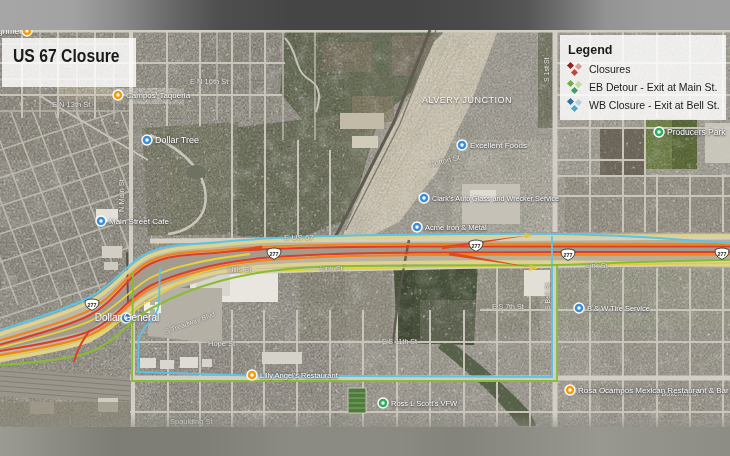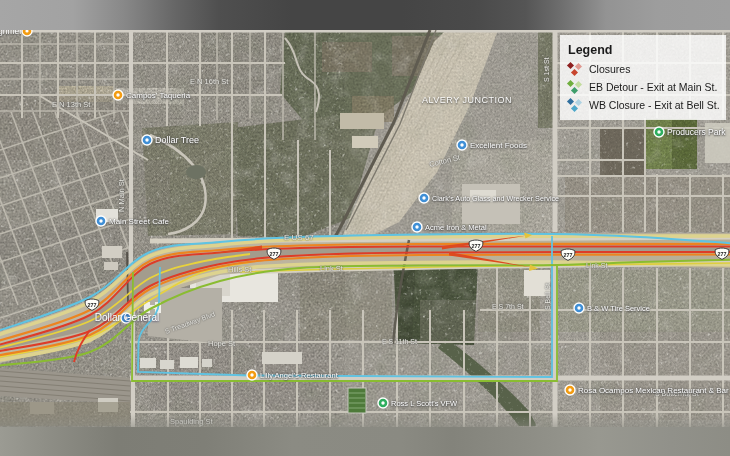--- a/index.html
+++ b/index.html
@@ -412,20 +412,23 @@
 </svg>
 
 <div style="position:absolute;left:0;top:414px;width:730px;height:13px;background:linear-gradient(to bottom,rgba(138,138,130,0),rgba(138,138,130,0.55));"></div>
 
 <div style="position:absolute;left:0;top:0;width:730px;height:30px;
 background:linear-gradient(to right,#a6a6a6 0%,#a2a2a2 10%,#888888 17%,#666666 24%,#4f4f4f 30%,#454545 40%,#454545 55%,#4a4a4a 65%,#555555 72%,#6f6f6f 77%,#939393 83%,#9d9d9d 90%,#9f9f9f 100%);"></div>
 
 <div style="position:absolute;left:0;top:427px;width:730px;height:29px;
 background:linear-gradient(to right,#9b9b93 0%,#8b8b83 8%,#7d7d75 16%,#7f7f77 28%,#8b8b83 40%,#8a8a82 55%,#83837b 62%,#8d8d85 72%,#989890 82%,#91918a 92%,#8d8d85 100%);"></div>
 
+<div class="box" style="left:2px;top:38px;width:134px;height:49px;">
+<div style="font-size:18.5px;font-weight:bold;padding:7px 0 0 11px;"><span style="display:inline-block;transform:scaleX(0.85);transform-origin:0 0;white-space:nowrap;">US 67 Closure</span></div>
+</div>
 
 <div class="box" style="left:560px;top:35px;width:166px;height:85px;font-size:10.5px;">
 
 <div style="font-weight:bold;font-size:12.5px;padding:8px 0 0 8px;">Legend</div>
 
 <div style="padding:5px 0 0 6px;white-space:nowrap;"><span style="display:inline-block;width:18px;height:14px;position:relative;vertical-align:-3px;"><span style="position:absolute;left:2px;top:1px;width:5px;height:5px;background:#8e2020;transform:rotate(45deg);"></span><span style="position:absolute;left:10px;top:2px;width:5px;height:5px;background:#e09890;transform:rotate(45deg);"></span><span style="position:absolute;left:6px;top:8px;width:5px;height:5px;background:#c8452e;transform:rotate(45deg);"></span></span><span style="margin-left:5px;">Closures</span></div>
 
 <div style="padding:4px 0 0 6px;white-space:nowrap;"><span style="display:inline-block;width:18px;height:14px;position:relative;vertical-align:-3px;"><span style="position:absolute;left:2px;top:1px;width:5px;height:5px;background:#6fae3e;transform:rotate(45deg);"></span><span style="position:absolute;left:10px;top:2px;width:5px;height:5px;background:#c2dc9e;transform:rotate(45deg);"></span><span style="position:absolute;left:6px;top:8px;width:5px;height:5px;background:#3f9e6a;transform:rotate(45deg);"></span></span><span style="margin-left:5px;">EB Detour - Exit at Main St.</span></div>
 
 <div style="padding:4px 0 0 6px;white-space:nowrap;"><span style="display:inline-block;width:18px;height:14px;position:relative;vertical-align:-3px;"><span style="position:absolute;left:2px;top:1px;width:5px;height:5px;background:#2f6f9e;transform:rotate(45deg);"></span><span style="position:absolute;left:10px;top:2px;width:5px;height:5px;background:#aed2e2;transform:rotate(45deg);"></span><span style="position:absolute;left:6px;top:8px;width:5px;height:5px;background:#4fa8ca;transform:rotate(45deg);"></span></span><span style="margin-left:5px;">WB Closure - Exit at Bell St.</span></div>

